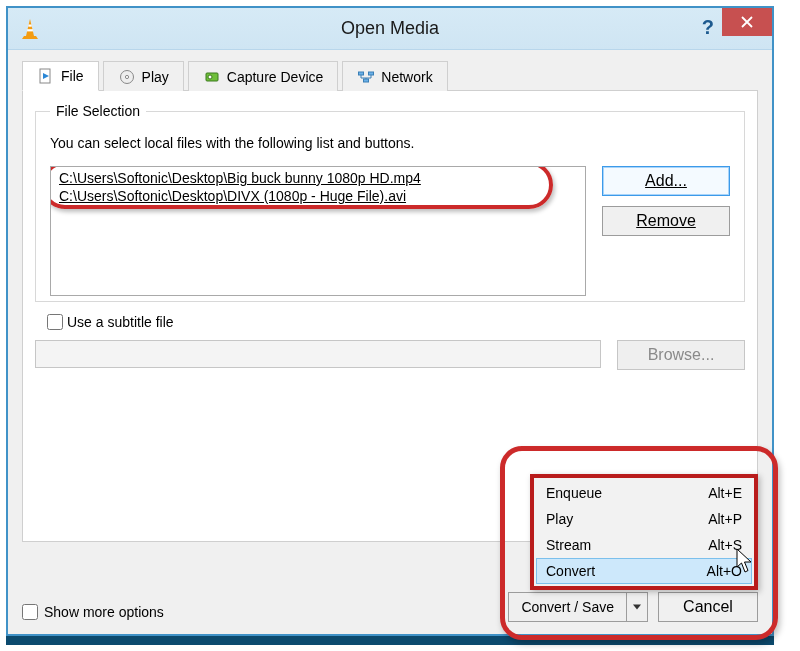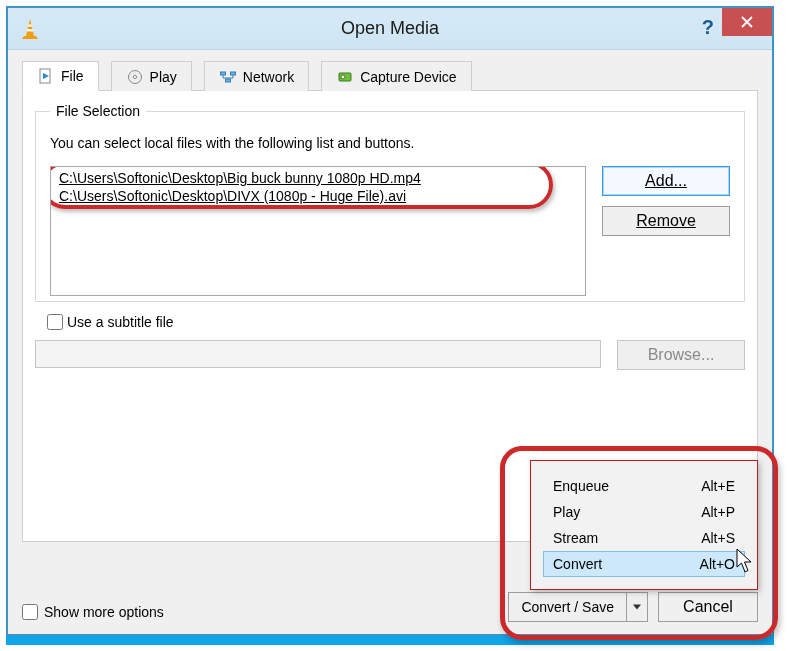--- a/index.html
+++ b/index.html
@@ -7,21 +7,21 @@
     margin: 0;
     font-family: "Segoe UI", Tahoma, Arial, sans-serif;
     font-size: 13px;
     background: #fff;
     color: #000;
   }
   .window {
     width: 780px;
     height: 651px;
     position: relative;
-    background: #0ea5e9;
+    background: #0c4a6e;
     border: 6px solid #fff;
   }
   .chrome {
     border: 2px solid #4092c7;
     background: #d0e6f4;
     position: relative;
     height: 630px;
   }
   .titlebar {
     height: 42px;
@@ -87,21 +87,21 @@
     height: 30px;
   }
   .tab {
     display: flex;
     align-items: center;
     gap: 6px;
     padding: 0 14px;
     border: 1px solid #cfcfcf;
     border-bottom: none;
     background: #f0f0f0;
-    margin-right: 12px;
+    margin-right: 4px;
     cursor: pointer;
     font-size: 14px;
   }
   .tab.active {
     background: #fff;
     border-bottom: 1px solid #fff;
     position: relative;
     z-index: 2;
   }
   .tab .icon { width: 18px; height: 18px; display: flex; align-items:center; justify-content:center; }
@@ -247,23 +247,23 @@
     display: flex; align-items: center; justify-content: center;
   }
   .split-btn button.arrow svg { display: block; }
 
   .dropdown-menu {
     position: absolute;
     right: 14px;
     bottom: 44px;
     width: 228px;
     background: #f2f2f2;
-    border: 1px solid #b91c1c;
+    border: 4px solid #b91c1c;
     box-shadow: 2px 2px 6px rgba(0,0,0,.25);
-    padding: 12px;
+    padding: 2px;
   }
   .dropdown-menu .mi {
     display: flex;
     align-items: center;
     height: 26px;
     padding: 0 10px;
     font-size: 14px;
     cursor: pointer;
   }
   .dropdown-menu .mi .lbl { flex: 1; }
@@ -332,36 +332,36 @@
                 <svg width="16" height="16" viewBox="0 0 16 16">
                   <circle cx="8" cy="8" r="6.5" fill="#eee" stroke="#888"></circle>
                   <circle cx="8" cy="8" r="1.6" fill="#fff" stroke="#888"></circle>
                 </svg>
               </span>
               <span>Play</span>
             </div>
             <div class="tab">
               <span class="icon">
                 <svg width="16" height="16" viewBox="0 0 16 16">
+                  <rect x="2" y="4" width="12" height="8" rx="1" fill="#6fbf3a" stroke="#3d7a1e"></rect>
+                  <circle cx="6" cy="8" r="2" fill="#fff" stroke="#3d7a1e"></circle>
+                </svg>
+              </span>
+              <span>Capture Device</span>
+            </div>
+            <div class="tab">
+              <span class="icon">
+                <svg width="16" height="16" viewBox="0 0 16 16">
                   <rect x="0.5" y="3" width="5" height="3" fill="#6ab0e8" stroke="#3a7fb5"></rect>
                   <rect x="10.5" y="3" width="5" height="3" fill="#6ab0e8" stroke="#3a7fb5"></rect>
                   <rect x="5.5" y="10" width="5" height="3" fill="#6ab0e8" stroke="#3a7fb5"></rect>
                   <path d="M3 6 V9 H8 V10 M13 6 V9 H8" stroke="#3a7fb5" fill="none"></path>
                 </svg>
               </span>
               <span>Network</span>
-            </div>
-            <div class="tab">
-              <span class="icon">
-                <svg width="16" height="16" viewBox="0 0 16 16">
-                  <rect x="2" y="4" width="12" height="8" rx="1" fill="#6fbf3a" stroke="#3d7a1e"></rect>
-                  <circle cx="6" cy="8" r="2" fill="#fff" stroke="#3d7a1e"></circle>
-                </svg>
-              </span>
-              <span>Capture Device</span>
             </div>
           </div>
 
           <fieldset class="group">
             <legend>File Selection</legend>
             <div class="hint">You can select local files with the following list and buttons.</div>
             <div class="file-row">
               <div class="file-list">
                 <div class="file-list-inner">
                   <div class="item">C:\Users\Softonic\Desktop\Big buck bunny 1080p HD.mp4</div>

